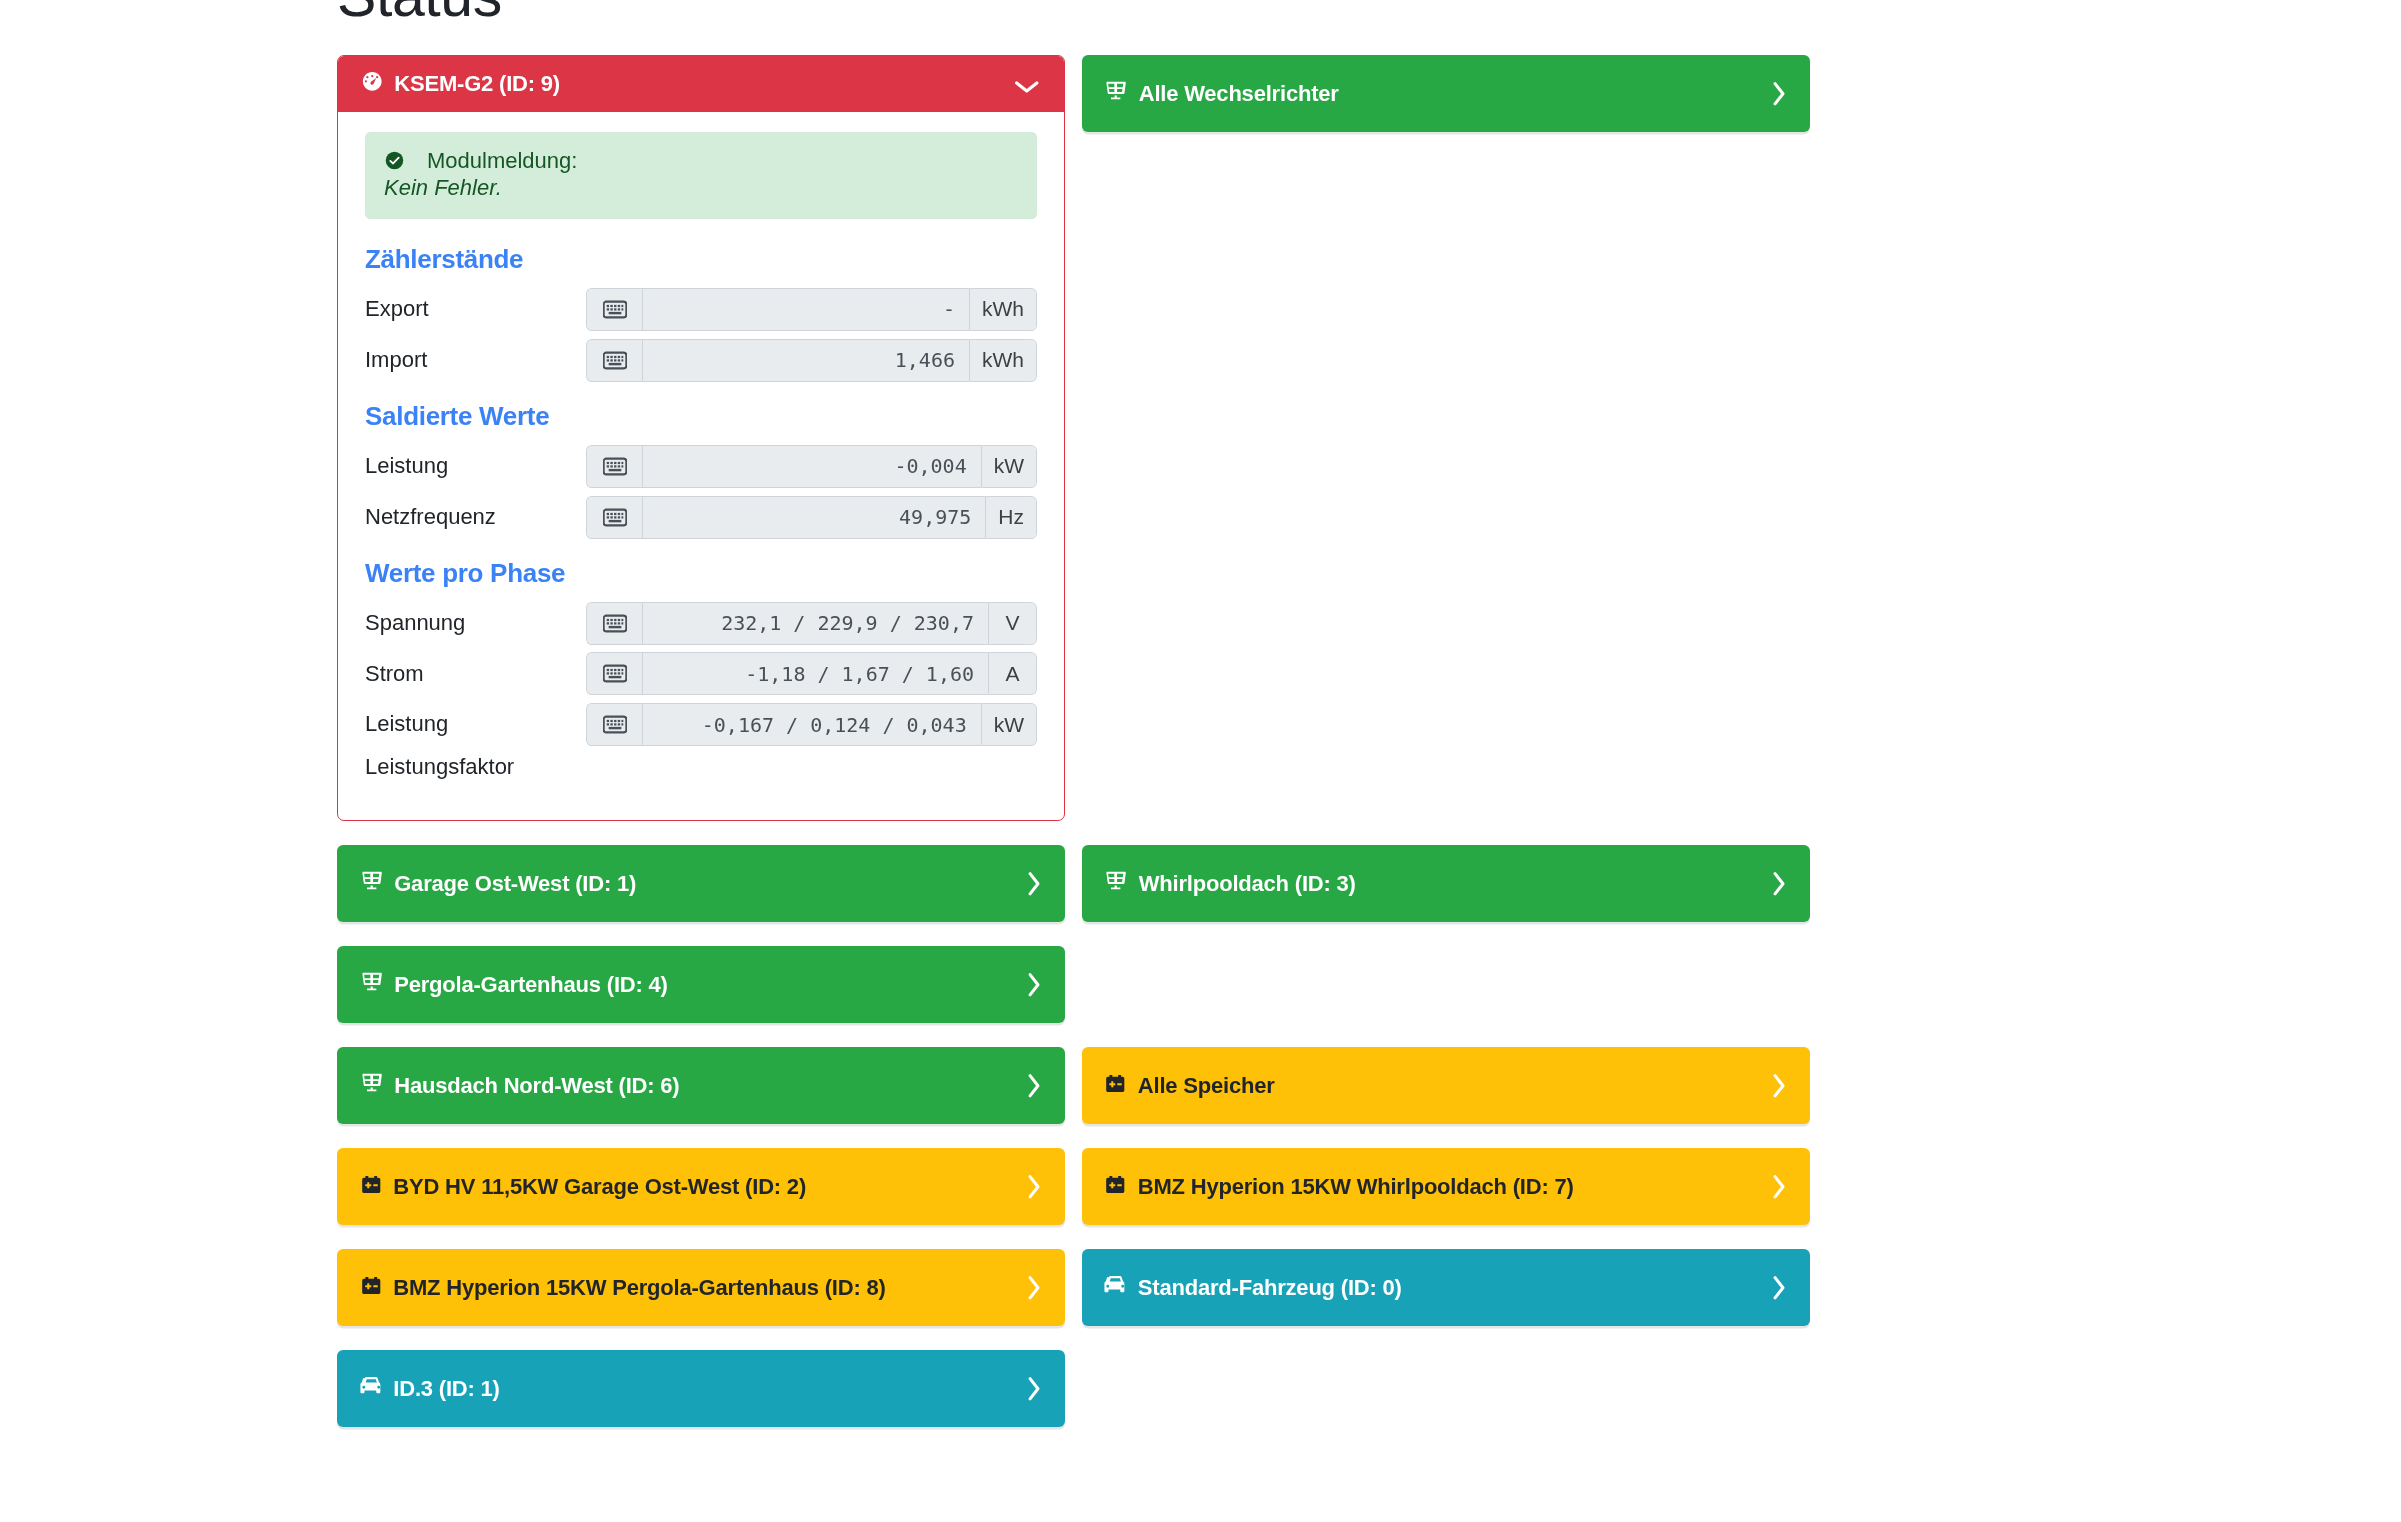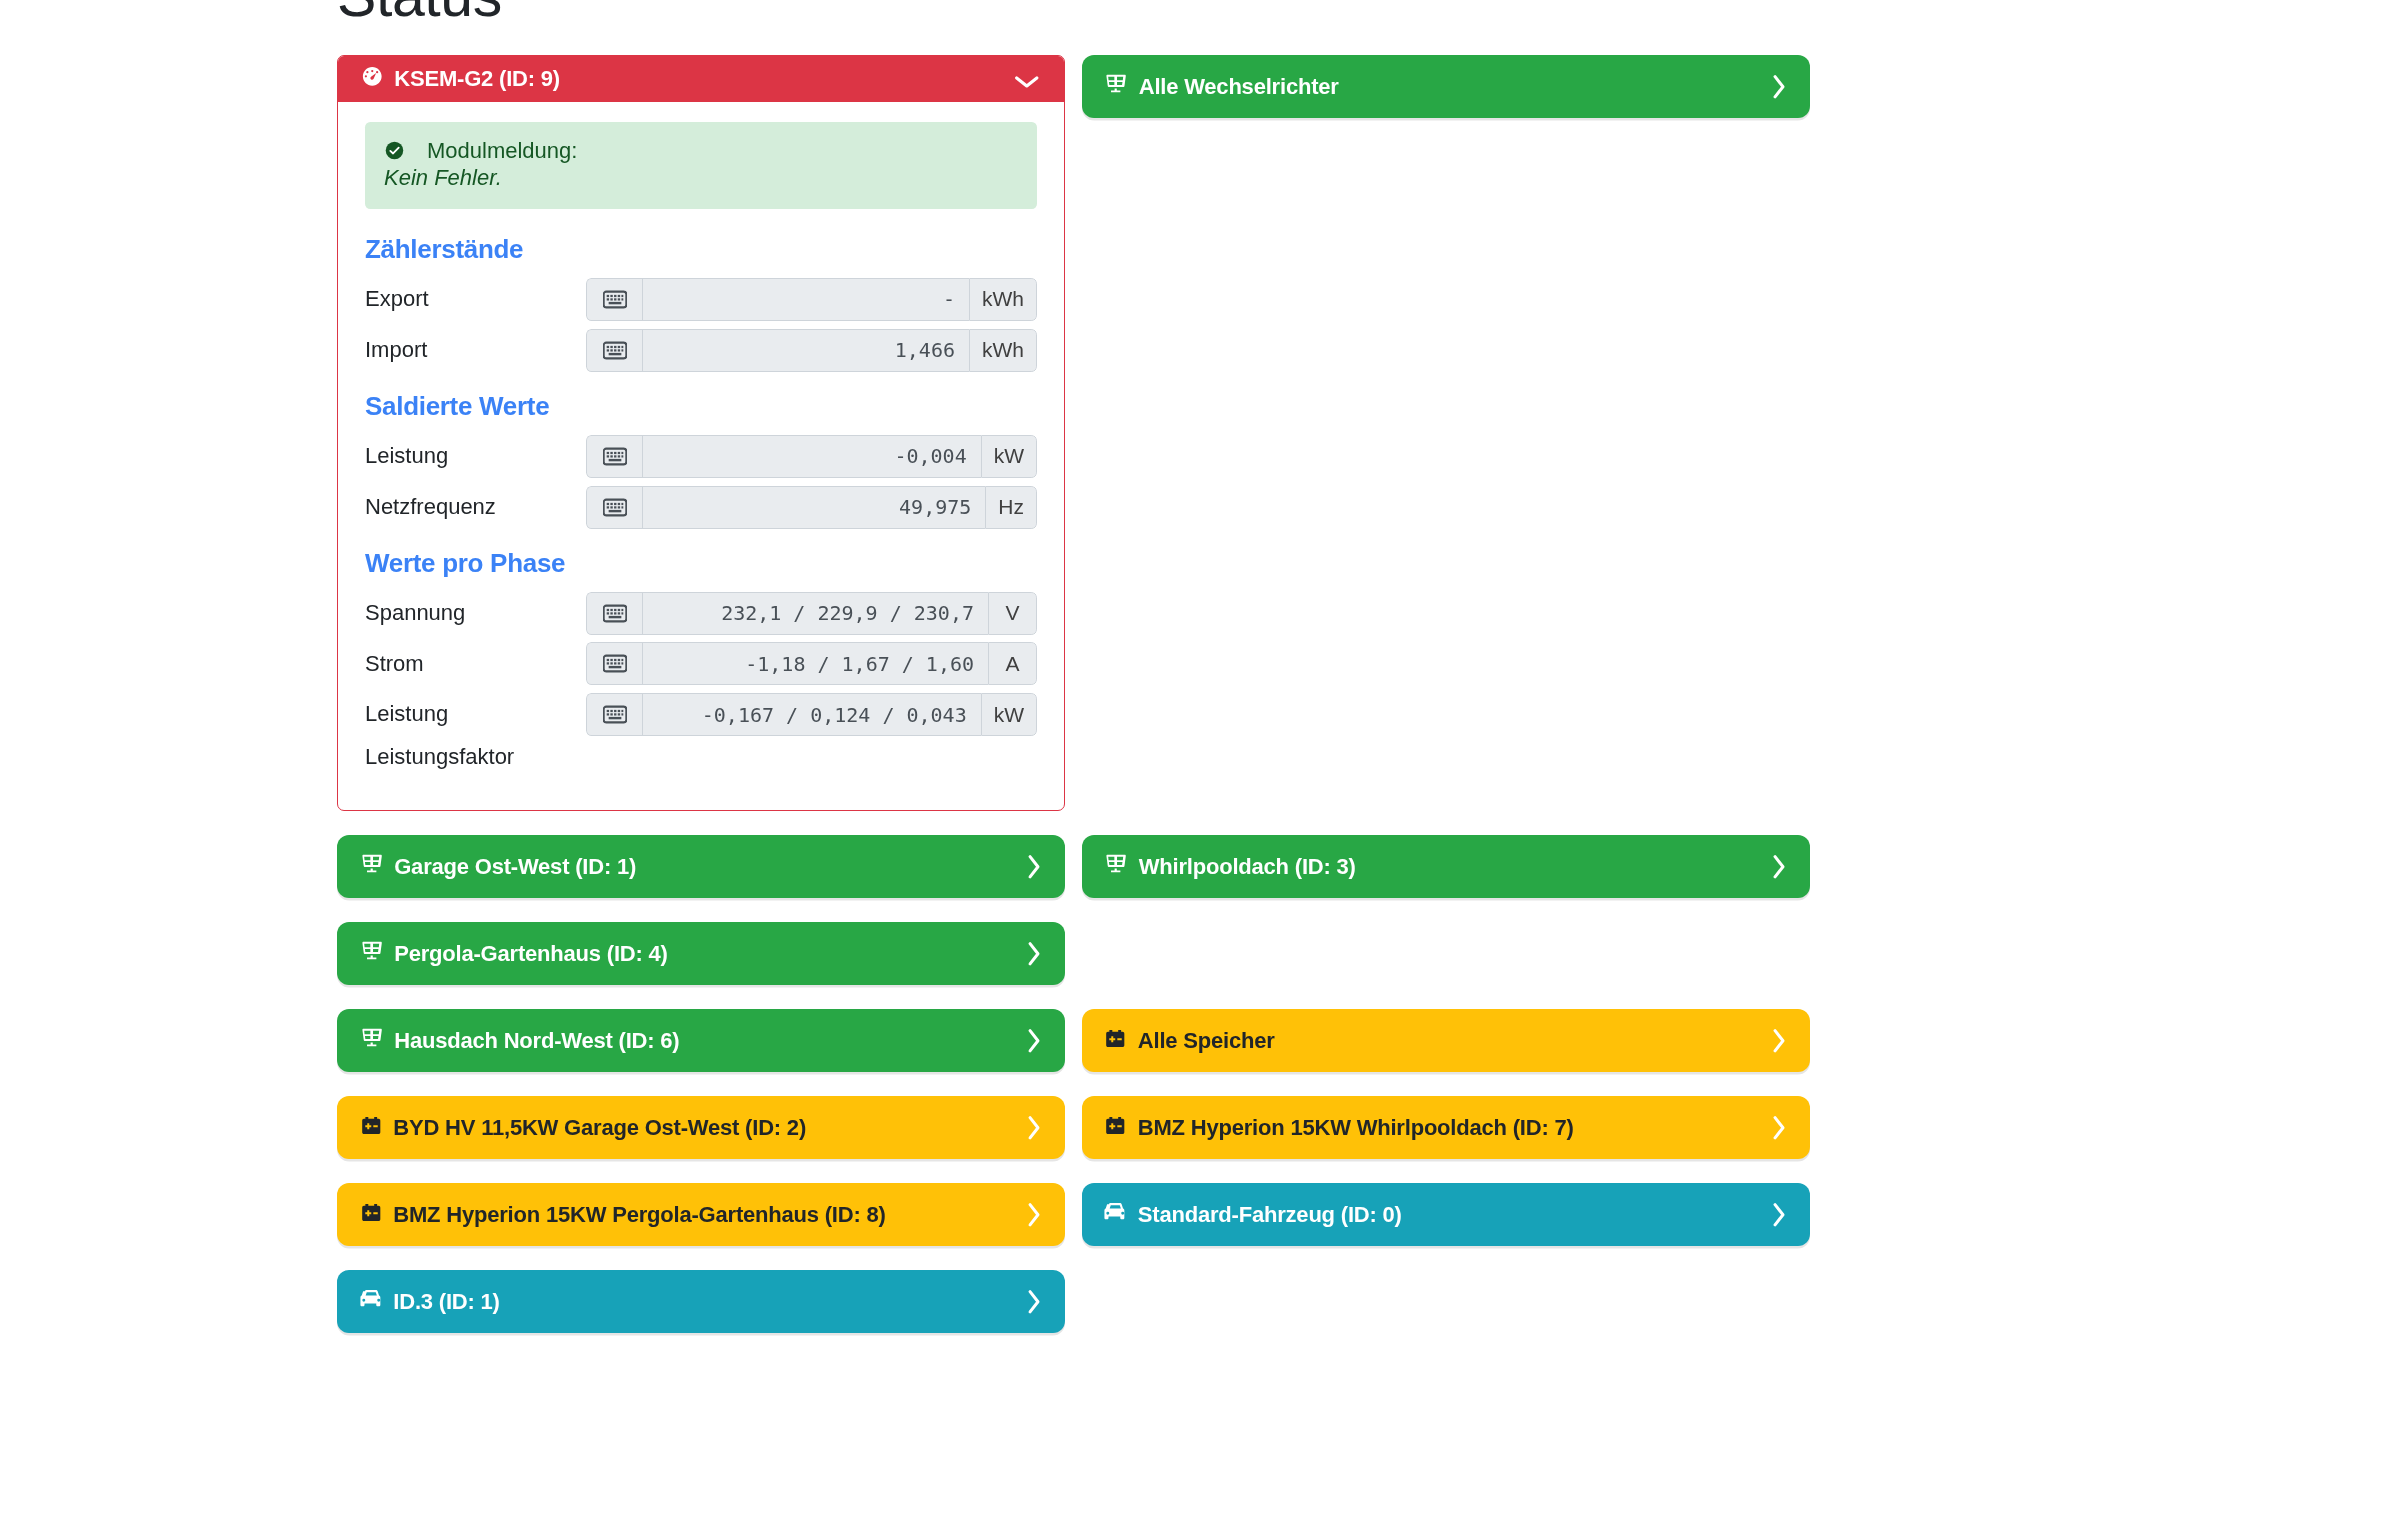--- a/index.html
+++ b/index.html
@@ -51,24 +51,24 @@
     width: 728px;
     flex: 0 0 728px;
   }
 
   
   .dev-btn {
     display: flex;
     align-items: center;
     justify-content: space-between;
     width: 100%;
-    height: 63px;
+    height: 77px;
     padding: 0 22.5px 0 22.5px;
     border: none;
-    border-radius: 12px;
+    border-radius: 6px;
     cursor: pointer;
     font-family: "Liberation Sans", sans-serif;
     font-size: 22px;
     font-weight: 700;
     letter-spacing: -0.2px;
     text-align: left;
     box-shadow: 0 2.6px 0 rgba(0,0,0,0.10);
   }
   .dev-btn .left {
     display: flex;
@@ -90,21 +90,21 @@
     border: 0.9px solid #dc3545;
     border-radius: 7px;
     background: #ffffff;
     overflow: hidden;
     width: 728px;
   }
   .card-head {
     display: flex;
     align-items: center;
     justify-content: space-between;
-    height: 46px;
+    height: 56px;
     padding: 0 22.5px;
     background: #dc3545;
     color: #fff;
     font-size: 22px;
     font-weight: 700;
     letter-spacing: -0.2px;
     cursor: pointer;
   }
   .card-head .left { display: flex; align-items: center; gap: 11.3px; }
   .card-body { padding: 20px 27px 32px 27px; }

